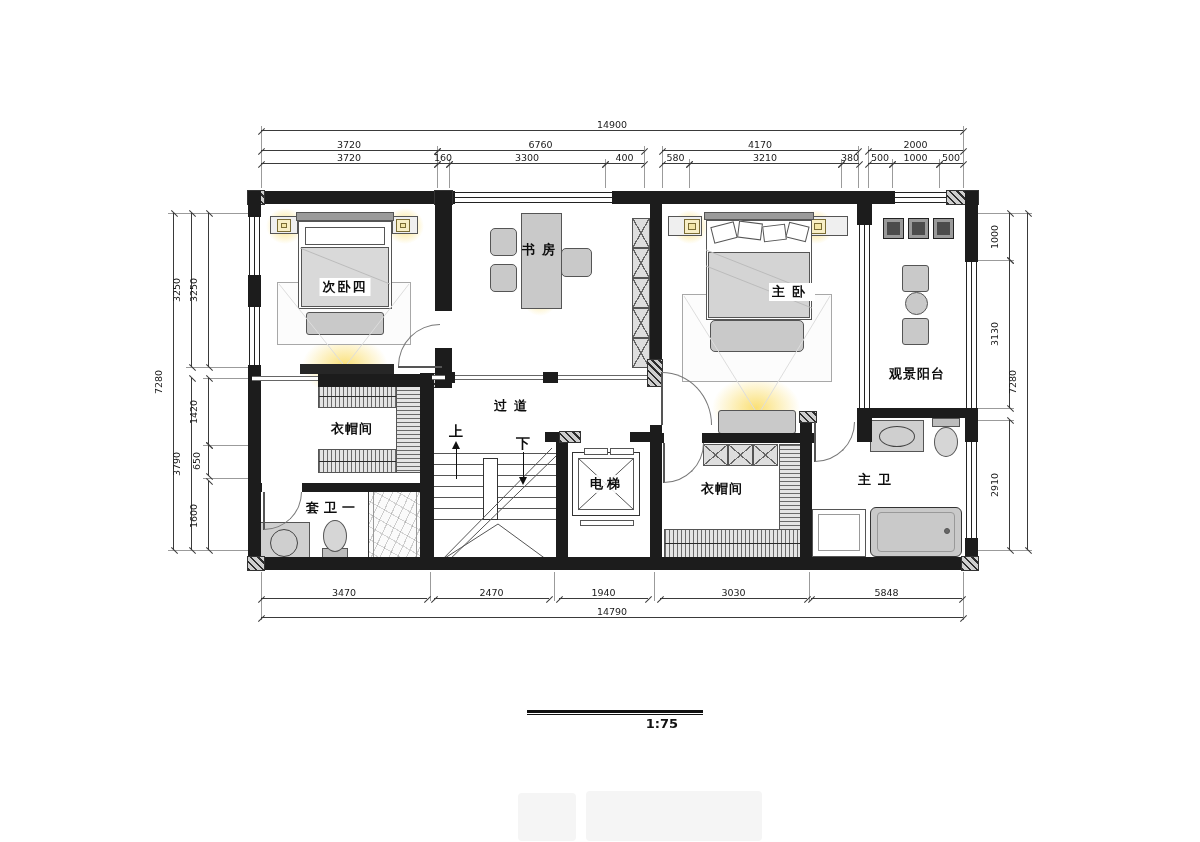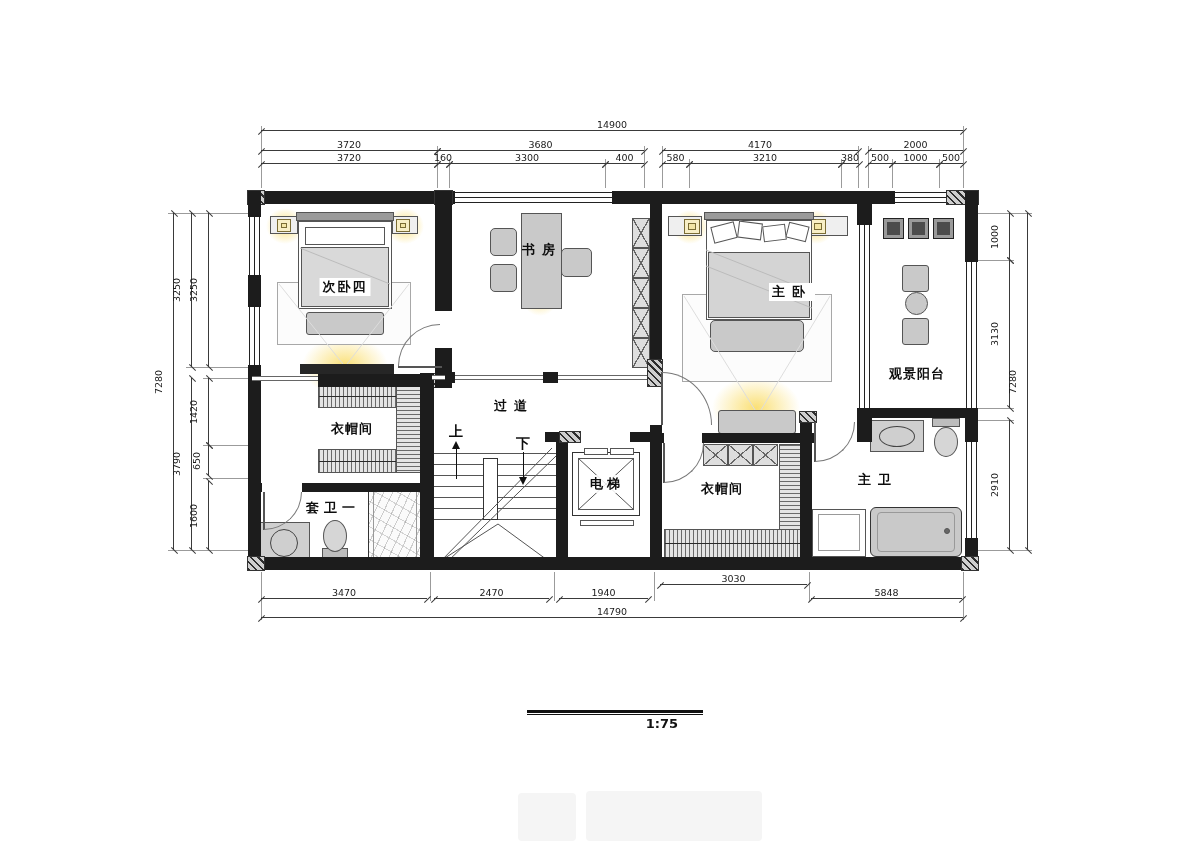--- a/index.html
+++ b/index.html
@@ -86,21 +86,21 @@
   <div class="exv" style="left:892px;top:159px;height:29px"></div>
   <div class="exv" style="left:939px;top:159px;height:29px"></div>
 
   <div class="dh" style="left:261px;top:130px;width:702px">
       <span class="dlabel">14900</span>
     </div>
   <div class="dh" style="left:261px;top:150px;width:176px">
       <span class="dlabel">3720</span>
     </div>
   <div class="dh" style="left:437px;top:150px;width:207px">
-      <span class="dlabel">3680</span>
+      <span class="dlabel">6760</span>
     </div>
   <div class="dh" style="left:662px;top:150px;width:196px">
       <span class="dlabel">4170</span>
     </div>
   <div class="dh" style="left:868px;top:150px;width:95px">
       <span class="dlabel">2000</span>
     </div>
   <div class="dh" style="left:261px;top:163px;width:176px">
       <span class="dlabel">3720</span>
     </div>
@@ -140,21 +140,21 @@
   <div class="exv" style="left:809px;top:572px;height:29px"></div>
   <div class="dh" style="left:261px;top:598px;width:166px">
       <span class="dlabel">3470</span>
     </div>
   <div class="dh" style="left:434px;top:598px;width:115px">
       <span class="dlabel">2470</span>
     </div>
   <div class="dh" style="left:559px;top:598px;width:89px">
       <span class="dlabel">1940</span>
     </div>
-  <div class="dh" style="left:660px;top:584px;width:147px">
+  <div class="dh" style="left:660px;top:598px;width:147px">
       <span class="dlabel">3030</span>
     </div>
   <div class="dh" style="left:811px;top:598px;width:151px">
       <span class="dlabel">5848</span>
     </div>
   <div class="dh" style="left:261px;top:617px;width:702px">
       <span class="dlabel">14790</span>
     </div>
 
   <div class="exh" style="left:168px;top:213px;width:80px"></div>

